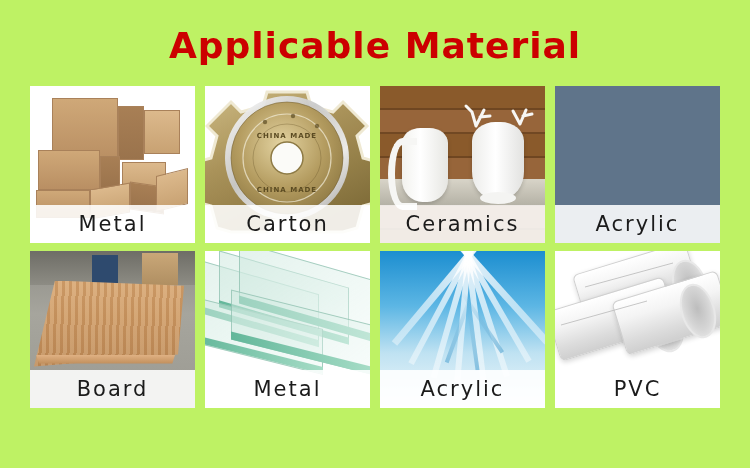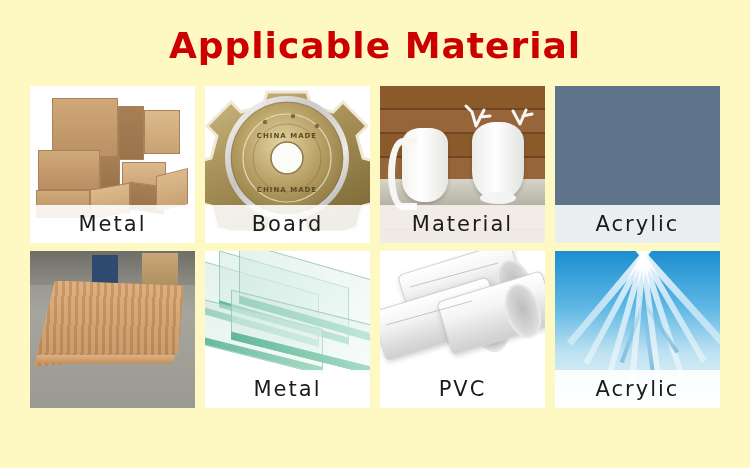--- a/index.html
+++ b/index.html
@@ -10,21 +10,21 @@
   body {
     width: 750px;
     height: 468px;
     font-family: "DejaVu Sans", sans-serif;
     overflow: hidden;
   }
   .page {
     position: relative;
     width: 750px;
     height: 468px;
-    background: #fef9c3;
+    background: #bef264;
     box-sizing: border-box;
   }
 
   
   .title {
     text-align: center;
     font-size: 36px;
     font-weight: bold;
     color: #CC0000;
     letter-spacing: 1px;
@@ -257,106 +257,107 @@
             <circle r="34" fill="none" stroke="#6d5a2c" stroke-width="0.8" opacity="0.45"></circle>
             <circle r="16" fill="#fbfbf8" stroke="#8d7a45" stroke-width="1.5"></circle>
             <circle cx="-22" cy="-36" r="2.2" fill="#5d4d24" opacity="0.7"></circle>
             <circle cx="6" cy="-42" r="2.2" fill="#5d4d24" opacity="0.7"></circle>
             <circle cx="30" cy="-32" r="2.2" fill="#5d4d24" opacity="0.7"></circle>
             <text x="0" y="-20" text-anchor="middle" font-family="DejaVu Sans, sans-serif" font-size="7" letter-spacing="1" fill="#5b4b22">CHINA MADE</text>
             <text x="0" y="34" text-anchor="middle" font-family="DejaVu Sans, sans-serif" font-size="7" letter-spacing="1" fill="#5b4b22">CHINA MADE</text>
           </g>
         </svg>
       </div>
-      <div class="caption cap">Board</div>
+      <div class="caption cap">Carton</div>
     </div>
 
     <div class="tile">
       <div class="art woodbg">
         <div class="shelf"></div>
         <div class="pitcher" style="left:22px; top:42px; width:46px; height:74px;"></div>
         <div style="position:absolute;left:8px;top:52px;width:22px;height:58px;
                     border:7px solid #f6f6f4;border-right:none;border-radius:60% 0 0 60%;"></div>
         <div class="vase" style="left:92px; top:36px; width:52px; height:76px;"></div>
         <div class="vasefoot" style="left:100px; top:106px; width:36px; height:12px;"></div>
         <svg width="165" height="157" style="position:absolute;left:0;top:0;">
           <g stroke="#f7f7f5" stroke-width="3" fill="none" stroke-linecap="round">
             <path d="M96 40 L92 26 M96 40 L104 24 M100 31 L110 30 M92 26 L86 20"></path>
             <path d="M140 38 L146 24 M140 38 L133 25 M143 30 L152 28"></path>
           </g>
         </svg>
       </div>
-      <div class="caption">Material</div>
+      <div class="caption">Ceramics</div>
     </div>
 
     <div class="tile">
       <div class="art leather"></div>
       <div class="caption">Acrylic</div>
     </div>
 
     <div class="tile">
       <div class="art boardbg">
         <div style="position:absolute;left:0;top:0;width:165px;height:34px;
                     background:linear-gradient(180deg,#6e6d66,#8d8c84);"></div>
         <div style="position:absolute;left:112px;top:2px;width:36px;height:32px;
                     background:linear-gradient(180deg,#c9a778,#b08f62);"></div>
         <div style="position:absolute;left:62px;top:4px;width:26px;height:28px;
                     background:#2e4a6e;"></div>
         <div class="plywood" style="left:4px; top:30px; width:150px; height:86px;
              clip-path: polygon(14% 0%, 100% 6%, 96% 86%, 0% 100%);"></div>
         <div class="plywood-edge" style="left:6px; top:104px; width:142px; height:9px;
              clip-path: polygon(0% 0%, 98% 0%, 96% 100%, 2% 100%);"></div>
       </div>
+      <div class="caption">Board</div>
     </div>
 
     <div class="tile">
       <div class="art glassbg">
         <div class="pane" style="left:-6px; top:26px; width:120px; height:52px; transform:skewY(16deg);"></div>
         <div class="pane-edge" style="left:-6px; top:72px; width:120px; height:7px; transform:skewY(16deg);"></div>
         <div class="pane" style="left:14px;  top:18px; width:130px; height:56px; transform:skewY(16deg);"></div>
         <div class="pane-edge" style="left:14px;  top:68px; width:130px; height:7px; transform:skewY(16deg);"></div>
         <div class="pane" style="left:34px;  top:10px; width:136px; height:60px; transform:skewY(16deg);"></div>
         <div class="pane-edge" style="left:34px;  top:64px; width:136px; height:8px; transform:skewY(16deg);"></div>
         <div class="pane" style="left:-10px; top:62px; width:128px; height:46px; transform:skewY(14deg);"></div>
         <div class="pane-edge" style="left:-10px; top:100px;width:128px; height:7px; transform:skewY(14deg);"></div>
         <div class="pane" style="left:26px;  top:56px; width:140px; height:50px; transform:skewY(14deg);"></div>
         <div class="pane-edge" style="left:26px;  top:98px; width:140px; height:8px; transform:skewY(14deg);"></div>
       </div>
       <div class="caption">Metal</div>
+    </div>
+
+    <div class="tile">
+      <div class="art acrylicbg">
+        <div class="sheet" style="left:78px; top:-4px; width:7px;  height:128px; transform:rotate(-42deg);"></div>
+        <div class="sheet" style="left:80px; top:-4px; width:6px;  height:132px; transform:rotate(-30deg);"></div>
+        <div class="sheet" style="left:82px; top:-4px; width:6px;  height:136px; transform:rotate(-18deg);"></div>
+        <div class="sheet" style="left:84px; top:-4px; width:6px;  height:138px; transform:rotate(-7deg);"></div>
+        <div class="sheet" style="left:86px; top:-4px; width:6px;  height:138px; transform:rotate(5deg);"></div>
+        <div class="sheet" style="left:88px; top:-4px; width:6px;  height:136px; transform:rotate(16deg);"></div>
+        <div class="sheet" style="left:90px; top:-4px; width:6px;  height:132px; transform:rotate(28deg);"></div>
+        <div class="sheet" style="left:92px; top:-4px; width:7px;  height:126px; transform:rotate(40deg);"></div>
+        <div class="sheet-blue" style="left:79px; top:40px; width:4px; height:74px; transform:rotate(-34deg);"></div>
+        <div class="sheet-blue" style="left:85px; top:44px; width:4px; height:76px; transform:rotate(-8deg);"></div>
+        <div class="sheet-blue" style="left:90px; top:42px; width:4px; height:74px; transform:rotate(20deg);"></div>
+      </div>
+      <div class="caption">Acrylic</div>
     </div>
 
     <div class="tile">
       <div class="art pvcbg">
         <div class="pipe" style="left:22px; top:6px;  width:118px; height:52px; transform:rotate(-17deg); border-radius:6px;"></div>
         <div class="pipe-mouth" style="left:118px; top:8px; width:34px; height:54px; transform:rotate(-17deg);"></div>
         <div class="pipe" style="left:-4px; top:42px; width:122px; height:52px; transform:rotate(-17deg); border-radius:6px;"></div>
         <div class="pipe-mouth" style="left:92px;  top:46px; width:36px; height:56px; transform:rotate(-17deg);"></div>
         <div class="pipe" style="left:62px; top:34px; width:110px; height:56px; transform:rotate(-17deg); border-radius:6px;"></div>
         <div class="pipe-mouth" style="left:126px; top:32px; width:34px; height:56px; transform:rotate(-17deg);"></div>
         <svg width="165" height="157" style="position:absolute;left:0;top:0;">
           <g stroke="#b9b9b9" stroke-width="1" opacity="0.8">
             <line x1="30" y1="36" x2="118" y2="12"></line>
             <line x1="6" y1="74" x2="92" y2="50"></line>
           </g>
         </svg>
       </div>
       <div class="caption">PVC</div>
     </div>
 
-    <div class="tile">
-      <div class="art acrylicbg">
-        <div class="sheet" style="left:78px; top:-4px; width:7px;  height:128px; transform:rotate(-42deg);"></div>
-        <div class="sheet" style="left:80px; top:-4px; width:6px;  height:132px; transform:rotate(-30deg);"></div>
-        <div class="sheet" style="left:82px; top:-4px; width:6px;  height:136px; transform:rotate(-18deg);"></div>
-        <div class="sheet" style="left:84px; top:-4px; width:6px;  height:138px; transform:rotate(-7deg);"></div>
-        <div class="sheet" style="left:86px; top:-4px; width:6px;  height:138px; transform:rotate(5deg);"></div>
-        <div class="sheet" style="left:88px; top:-4px; width:6px;  height:136px; transform:rotate(16deg);"></div>
-        <div class="sheet" style="left:90px; top:-4px; width:6px;  height:132px; transform:rotate(28deg);"></div>
-        <div class="sheet" style="left:92px; top:-4px; width:7px;  height:126px; transform:rotate(40deg);"></div>
-        <div class="sheet-blue" style="left:79px; top:40px; width:4px; height:74px; transform:rotate(-34deg);"></div>
-        <div class="sheet-blue" style="left:85px; top:44px; width:4px; height:76px; transform:rotate(-8deg);"></div>
-        <div class="sheet-blue" style="left:90px; top:42px; width:4px; height:74px; transform:rotate(20deg);"></div>
-      </div>
-      <div class="caption">Acrylic</div>
-    </div>
-
   </div>
 </div>
 
 </body></html>

